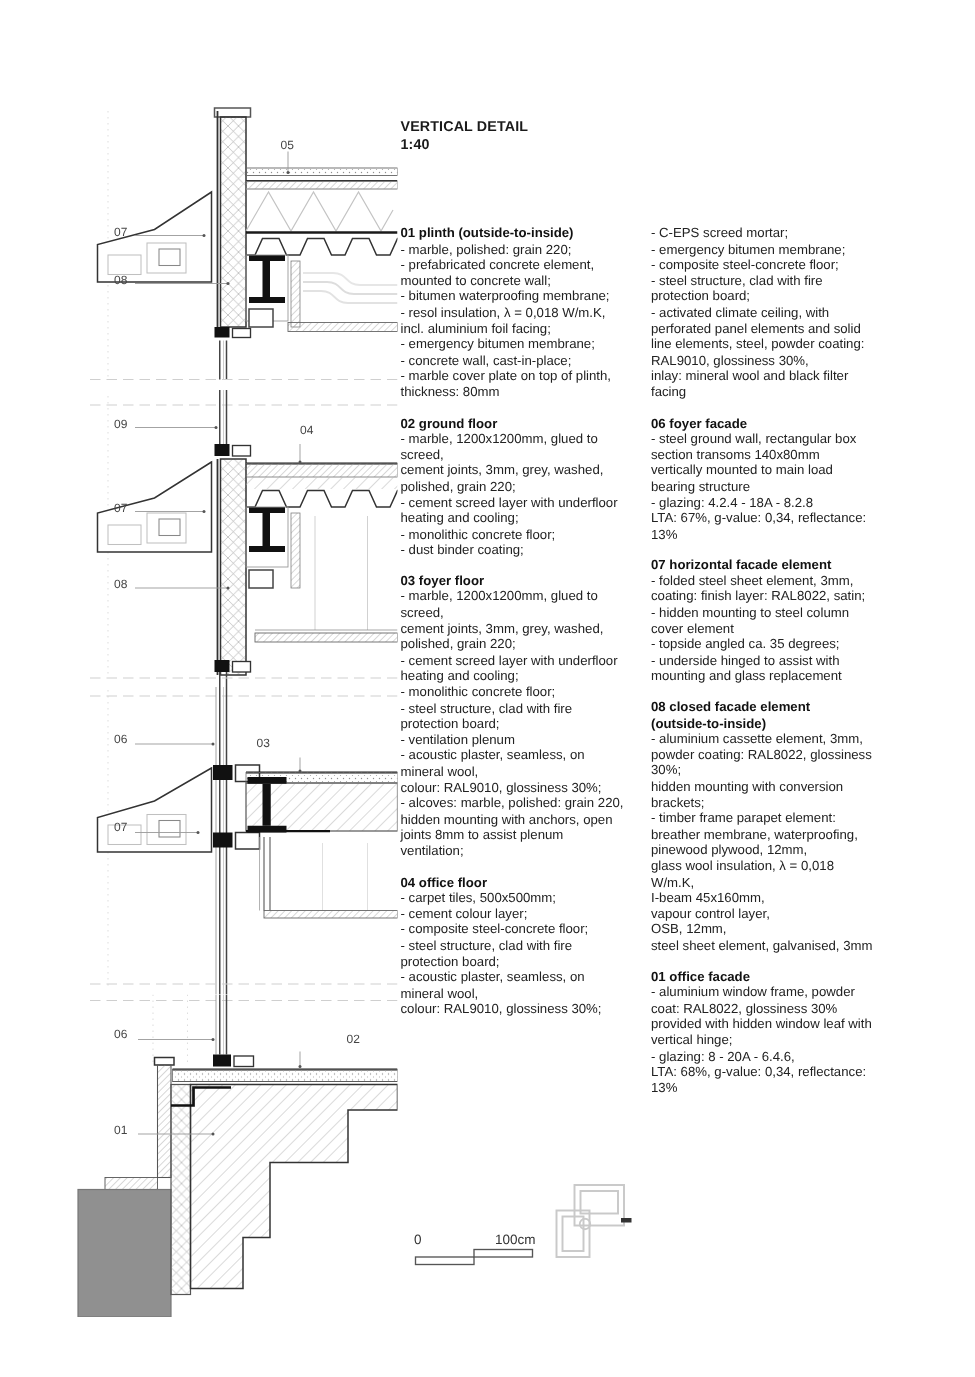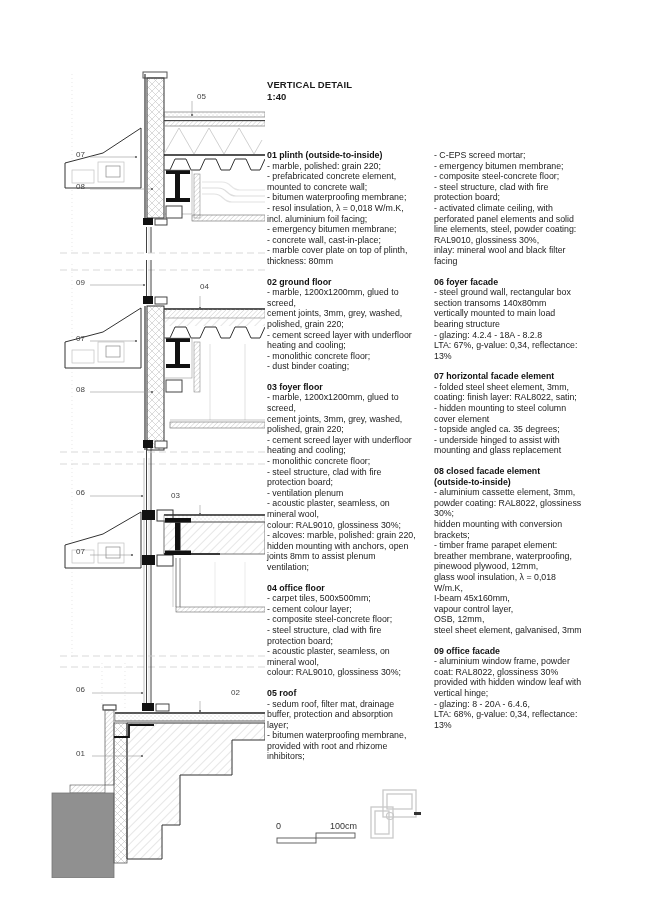--- a/index.html
+++ b/index.html
@@ -77,29 +77,20 @@
         <div class="line heading">04 office floor</div>
         <div class="line">- carpet tiles, 500x500mm;</div>
         <div class="line">- cement colour layer;</div>
         <div class="line">- composite steel-concrete floor;</div>
         <div class="line">- steel structure, clad with fire</div>
         <div class="line">protection board;</div>
         <div class="line">- acoustic plaster, seamless, on</div>
         <div class="line">mineral wool,</div>
         <div class="line">colour: RAL9010, glossiness 30%;</div>
       </div>
-      <div class="section">
-        <div class="line heading">05 roof</div>
-        <div class="line">- sedum roof, filter mat, drainage</div>
-        <div class="line">buffer, protection and absorption</div>
-        <div class="line">layer;</div>
-        <div class="line">- bitumen waterproofing membrane,</div>
-        <div class="line">provided with root and rhizome</div>
-        <div class="line">inhibitors;</div>
-      </div>
     </div>
   <div class="text-col col-right" id="col-right">
       <div class="section">
         <div class="line">- C-EPS screed mortar;</div>
         <div class="line">- emergency bitumen membrane;</div>
         <div class="line">- composite steel-concrete floor;</div>
         <div class="line">- steel structure, clad with fire</div>
         <div class="line">protection board;</div>
         <div class="line">- activated climate ceiling, with</div>
         <div class="line">perforated panel elements and solid</div>
@@ -140,21 +131,21 @@
         <div class="line">breather membrane, waterproofing,</div>
         <div class="line">pinewood plywood, 12mm,</div>
         <div class="line">glass wool insulation, λ = 0,018</div>
         <div class="line">W/m.K,</div>
         <div class="line">I-beam 45x160mm,</div>
         <div class="line">vapour control layer,</div>
         <div class="line">OSB, 12mm,</div>
         <div class="line">steel sheet element, galvanised, 3mm</div>
       </div>
       <div class="section">
-        <div class="line heading">09 office facade</div>
+        <div class="line heading">01 office facade</div>
         <div class="line">- aluminium window frame, powder</div>
         <div class="line">coat: RAL8022, glossiness 30%</div>
         <div class="line">provided with hidden window leaf with</div>
         <div class="line">vertical hinge;</div>
         <div class="line">- glazing: 8 - 20A - 6.4.6,</div>
         <div class="line">LTA: 68%, g-value: 0,34, reflectance:</div>
         <div class="line">13%</div>
       </div>
     </div>
 
@@ -374,21 +365,21 @@
       <rect x="19" y="9" width="25" height="15" fill="none" stroke="#c9c9c9" stroke-width="1.3"></rect>
       <rect x="3" y="22" width="22" height="31" fill="none" stroke="#c9c9c9" stroke-width="1.3"></rect>
       <rect x="7" y="26" width="14" height="23" fill="none" stroke="#c9c9c9" stroke-width="1.3"></rect>
       <circle cx="22" cy="31" r="3.5" fill="none" stroke="#c9c9c9" stroke-width="1.2"></circle>
       <rect x="46" y="27" width="7" height="3" fill="#333"></rect>
     </svg>
   </div>
 
 <span class="dwg-label" style="left: 76px; top: 151px;">07</span>
     <span class="dwg-label" style="left: 76px; top: 183px;">08</span>
-    <span class="dwg-label" style="left: 187px; top: 93px; margin-left: 10px;">05</span>
+    <span class="dwg-label" style="left: 187px; top: 93px;">05</span>
     <span class="dwg-label" style="left: 76px; top: 279px;">09</span>
     <span class="dwg-label" style="left: 187px; top: 283px; padding-left: 13px;">04</span>
     <span class="dwg-label" style="left: 76px; top: 335px;">07</span>
     <span class="dwg-label" style="left: 76px; top: 386px;">08</span>
     <span class="dwg-label" style="left: 76px; top: 489px;">06</span>
     <span class="dwg-label" style="left: 171px; top: 492px;">03</span>
     <span class="dwg-label" style="left: 76px; top: 548px;">07</span>
     <span class="dwg-label" style="left: 76px; top: 686px;">06</span>
     <span class="dwg-label" style="left: 187px; top: 689px; padding-left: 44px;">02</span>
     <span class="dwg-label" style="left: 76px; top: 750px;">01</span>

